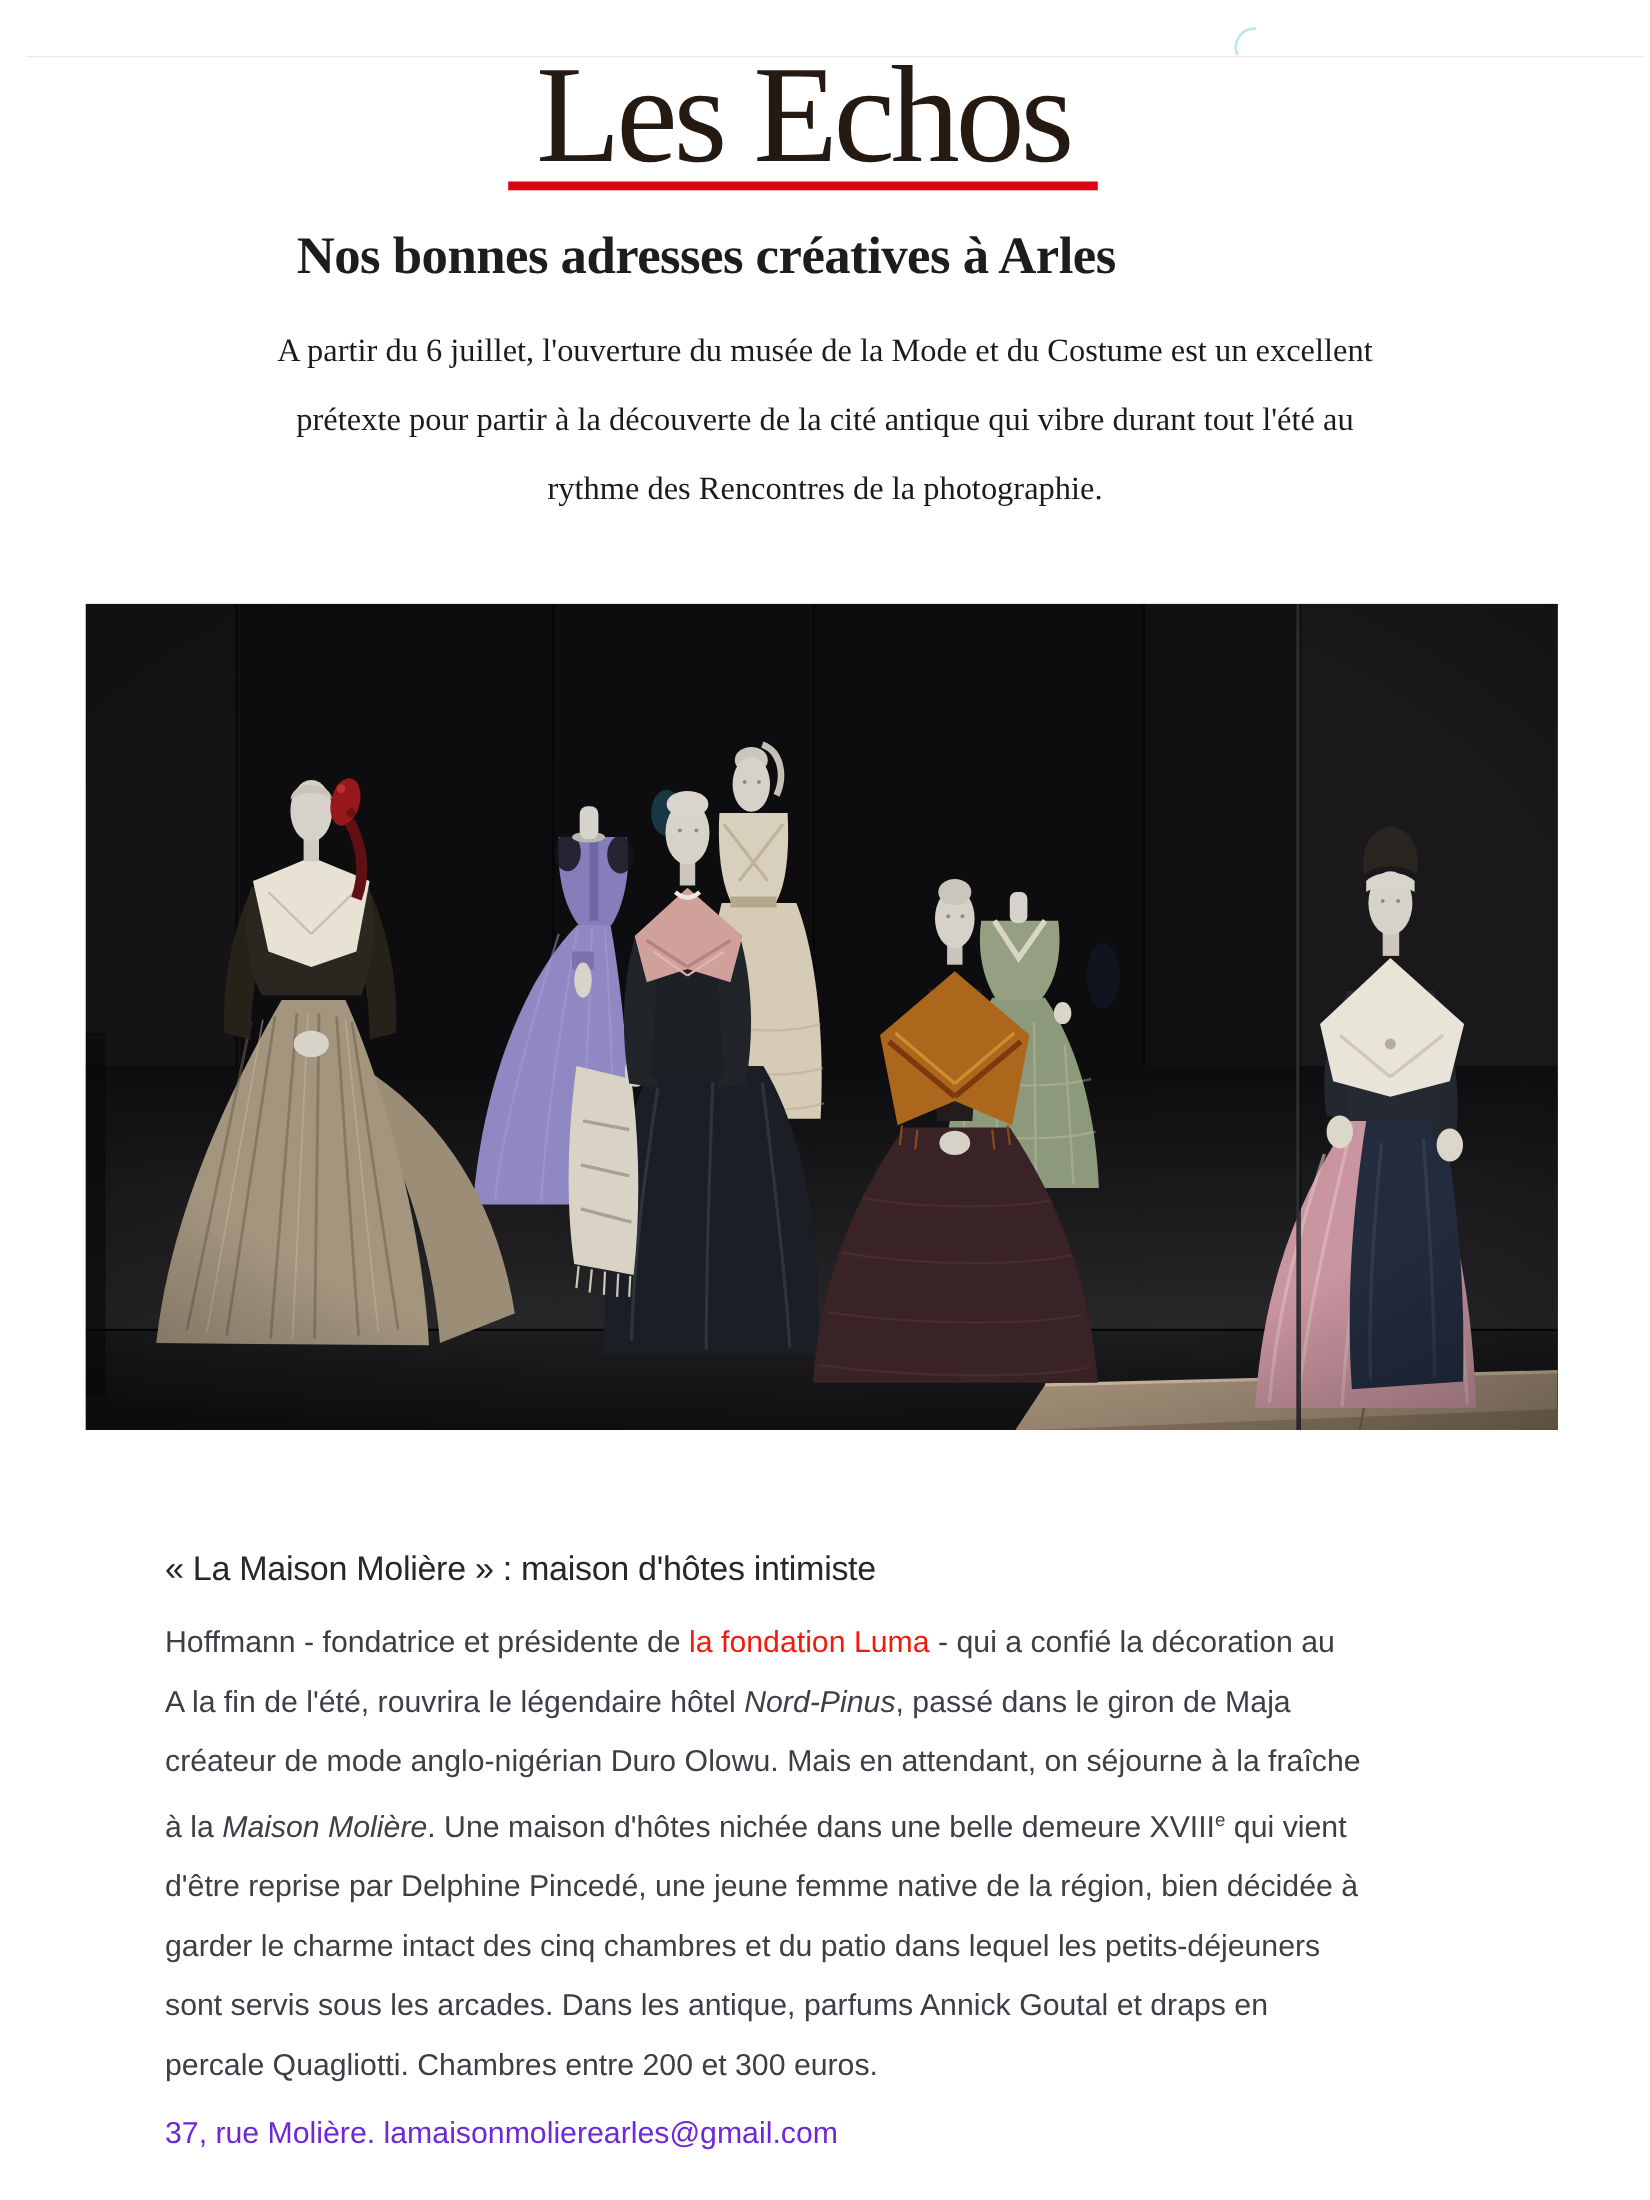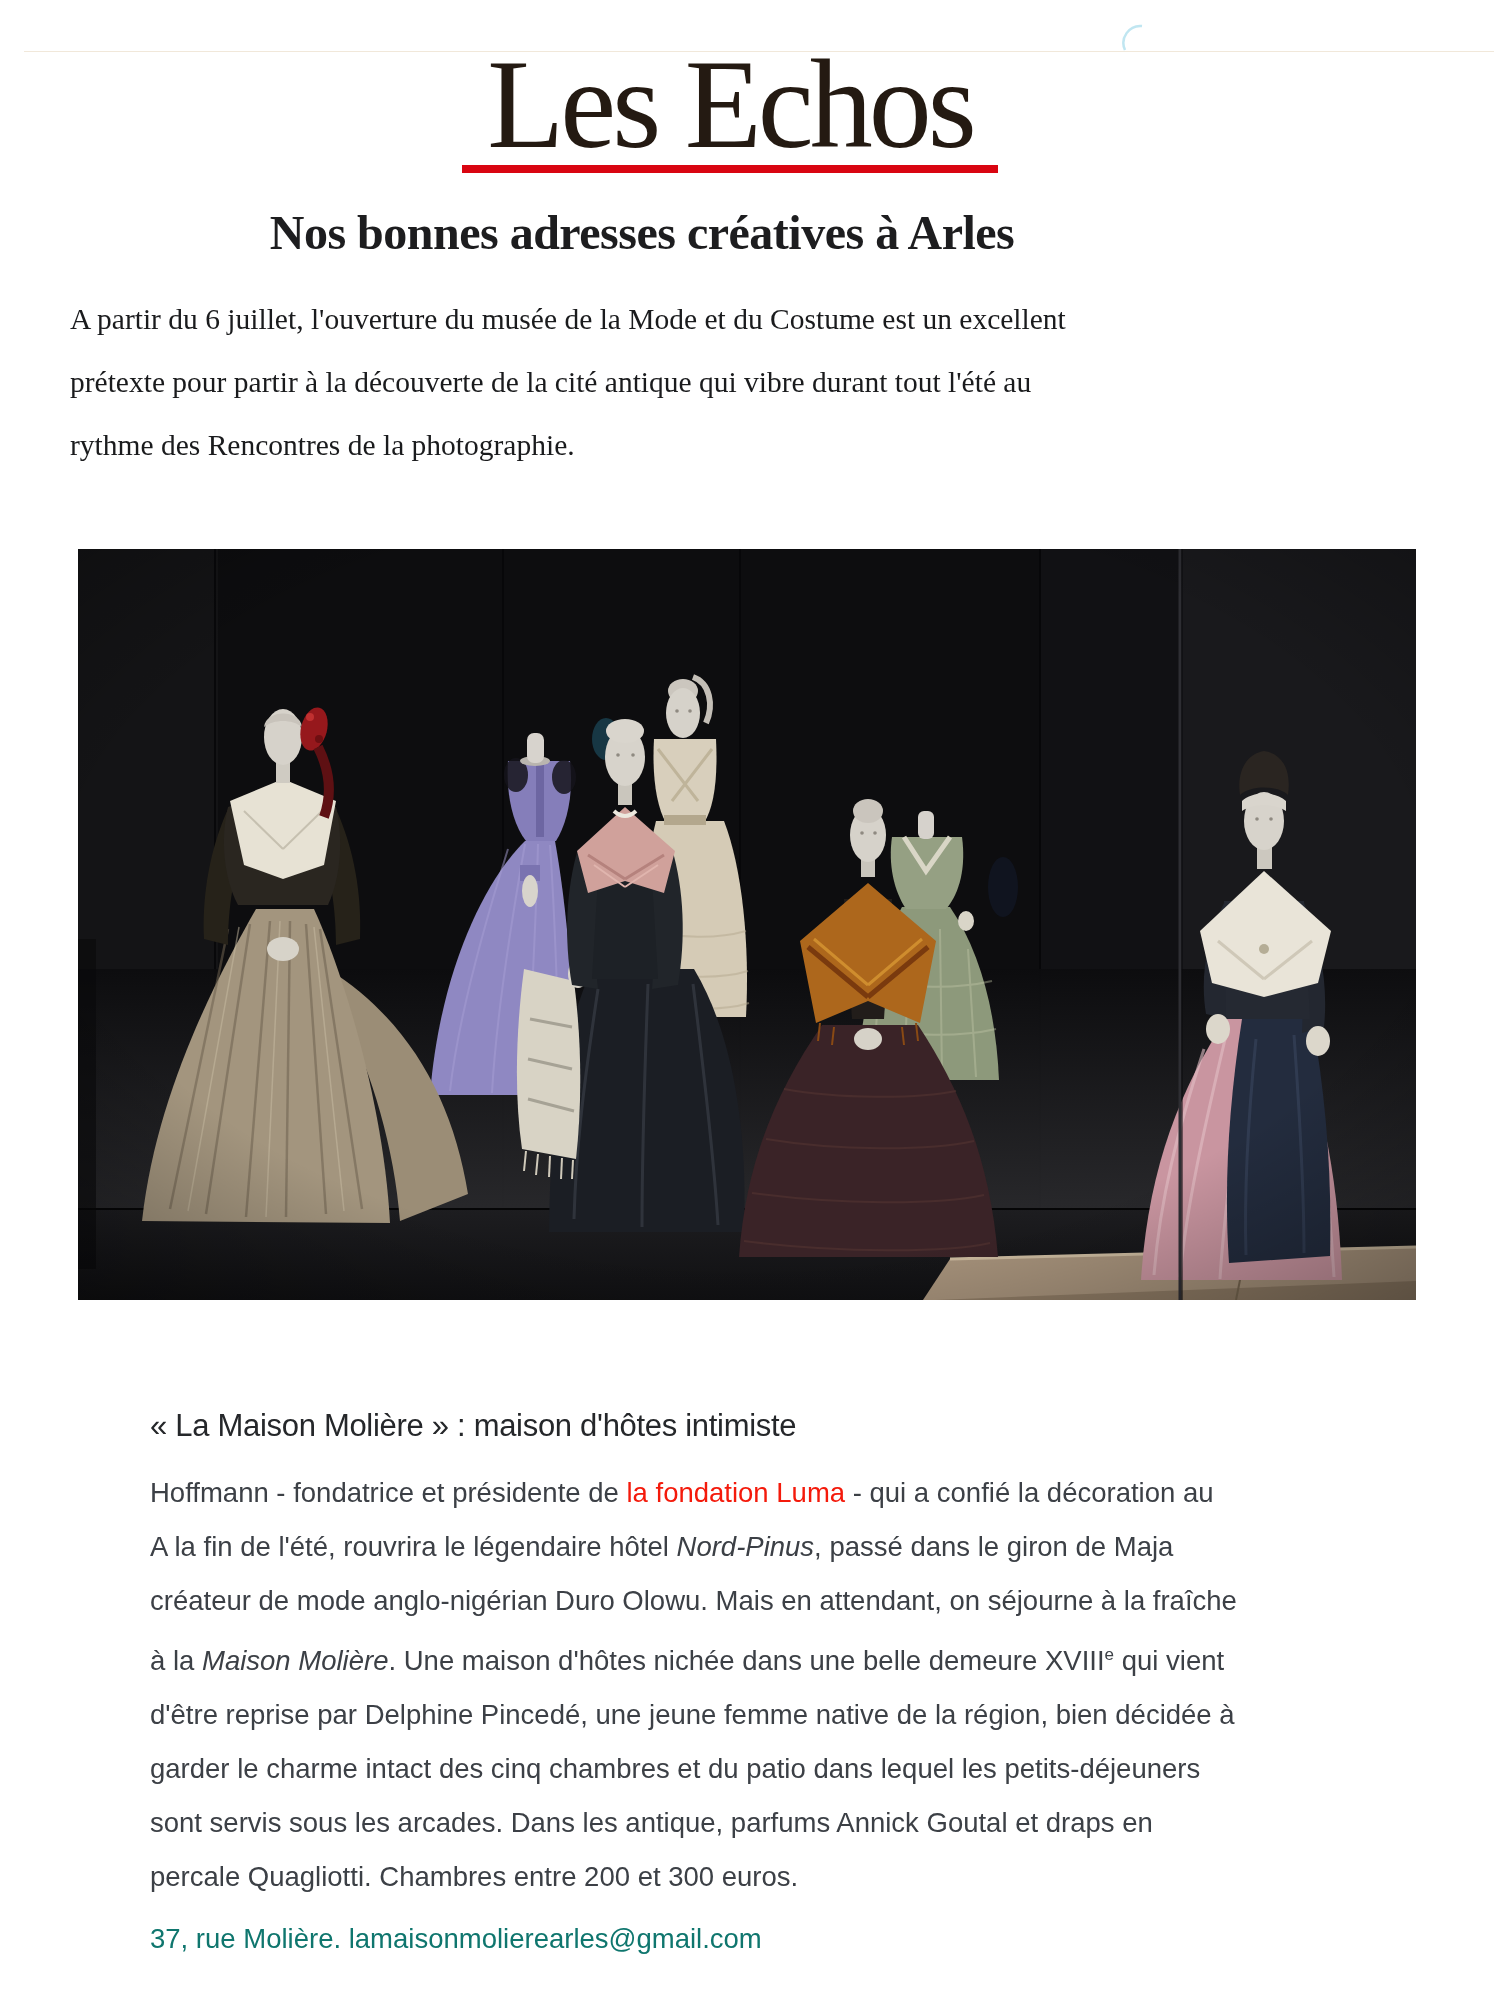--- a/index.html
+++ b/index.html
@@ -7,34 +7,34 @@
         font-family:"Liberation Sans","DejaVu Sans",sans-serif;}
   .top-rule{position:absolute;left:24px;top:51px;width:1470px;height:1px;background:#f1e8da;}
   .artifact{position:absolute;left:1118px;top:24px;width:32px;height:32px;}
   .masthead{position:absolute;left:0;top:42px;width:1460px;text-align:center;
             font-family:"Liberation Serif","DejaVu Serif",serif;font-weight:normal;
             font-size:126px;line-height:1;letter-spacing:-4px;color:#241a12;white-space:nowrap;}
   .masthead-rule{position:absolute;left:462px;top:165px;width:536px;height:8px;background:#d90511;}
   .article-title{position:absolute;left:0;top:204px;width:1284px;text-align:center;
             font-family:"Liberation Serif","DejaVu Serif",serif;font-weight:bold;
             font-size:48px;line-height:58px;color:#1d1d1f;letter-spacing:-0.5px;}
-  .standfirst{position:absolute;left:70px;top:288px;width:1360px;
+  .standfirst{position:absolute;left:70px;top:288px;width:1360px;text-align:center;
             font-family:"Liberation Serif","DejaVu Serif",serif;
             font-size:29.5px;line-height:63px;color:#1a1b1d;}
   .photo{position:absolute;left:78px;top:549px;width:1338px;height:751px;background:#0d0d0f;}
   .photo svg{display:block;width:1338px;height:751px;}
   .caption{position:absolute;left:76px;top:1328px;width:1340px;
             font-size:18.5px;line-height:24px;color:#6f6f6f;}
   .section-heading{position:absolute;left:150px;top:1406px;width:1260px;
             font-weight:normal;font-size:31px;line-height:40px;color:#25272a;letter-spacing:-0.3px;}
   .body-copy{position:absolute;left:150px;top:1466px;width:1270px;
             font-size:27.5px;line-height:54px;color:#3c4046;}
   .body-copy .line{white-space:nowrap;}
   .address{position:absolute;left:150px;top:1912px;width:1270px;
-            font-size:27.5px;line-height:54px;color:#0f766e;}
+            font-size:27.5px;line-height:54px;color:#6d28d9;}
   .seg-n{font-style:normal;}
   .seg-i{font-style:italic;}
   .seg-sup{vertical-align:super;font-size:62%;}
   a.seg-link{color:#f41a0b;text-decoration:none;}
 </style>
 </head>
 <body>
 
 <div class="page">
 

